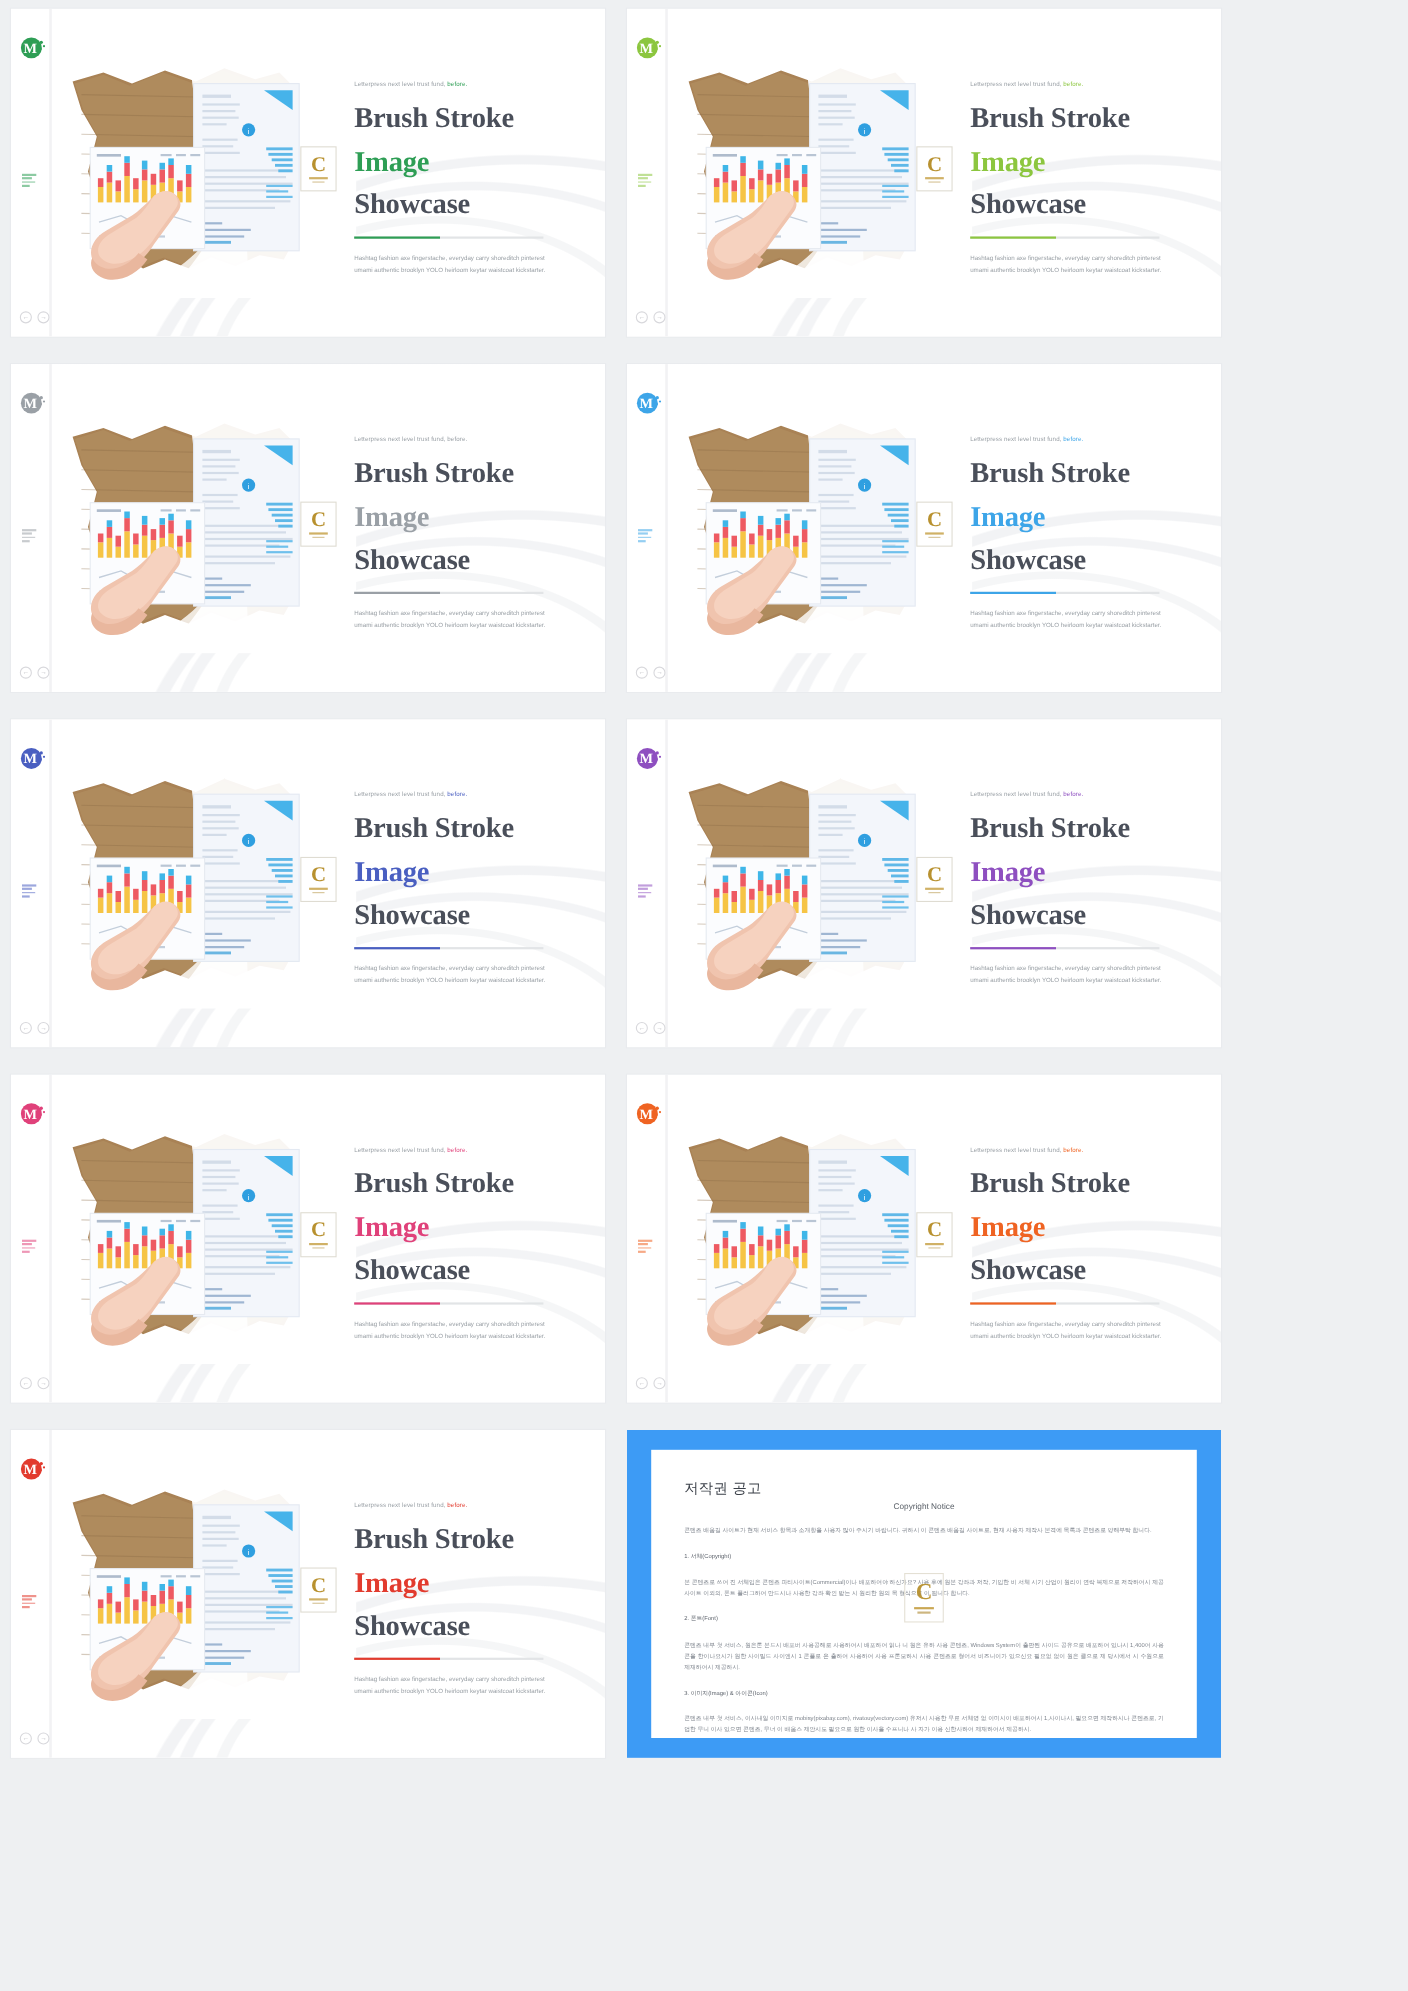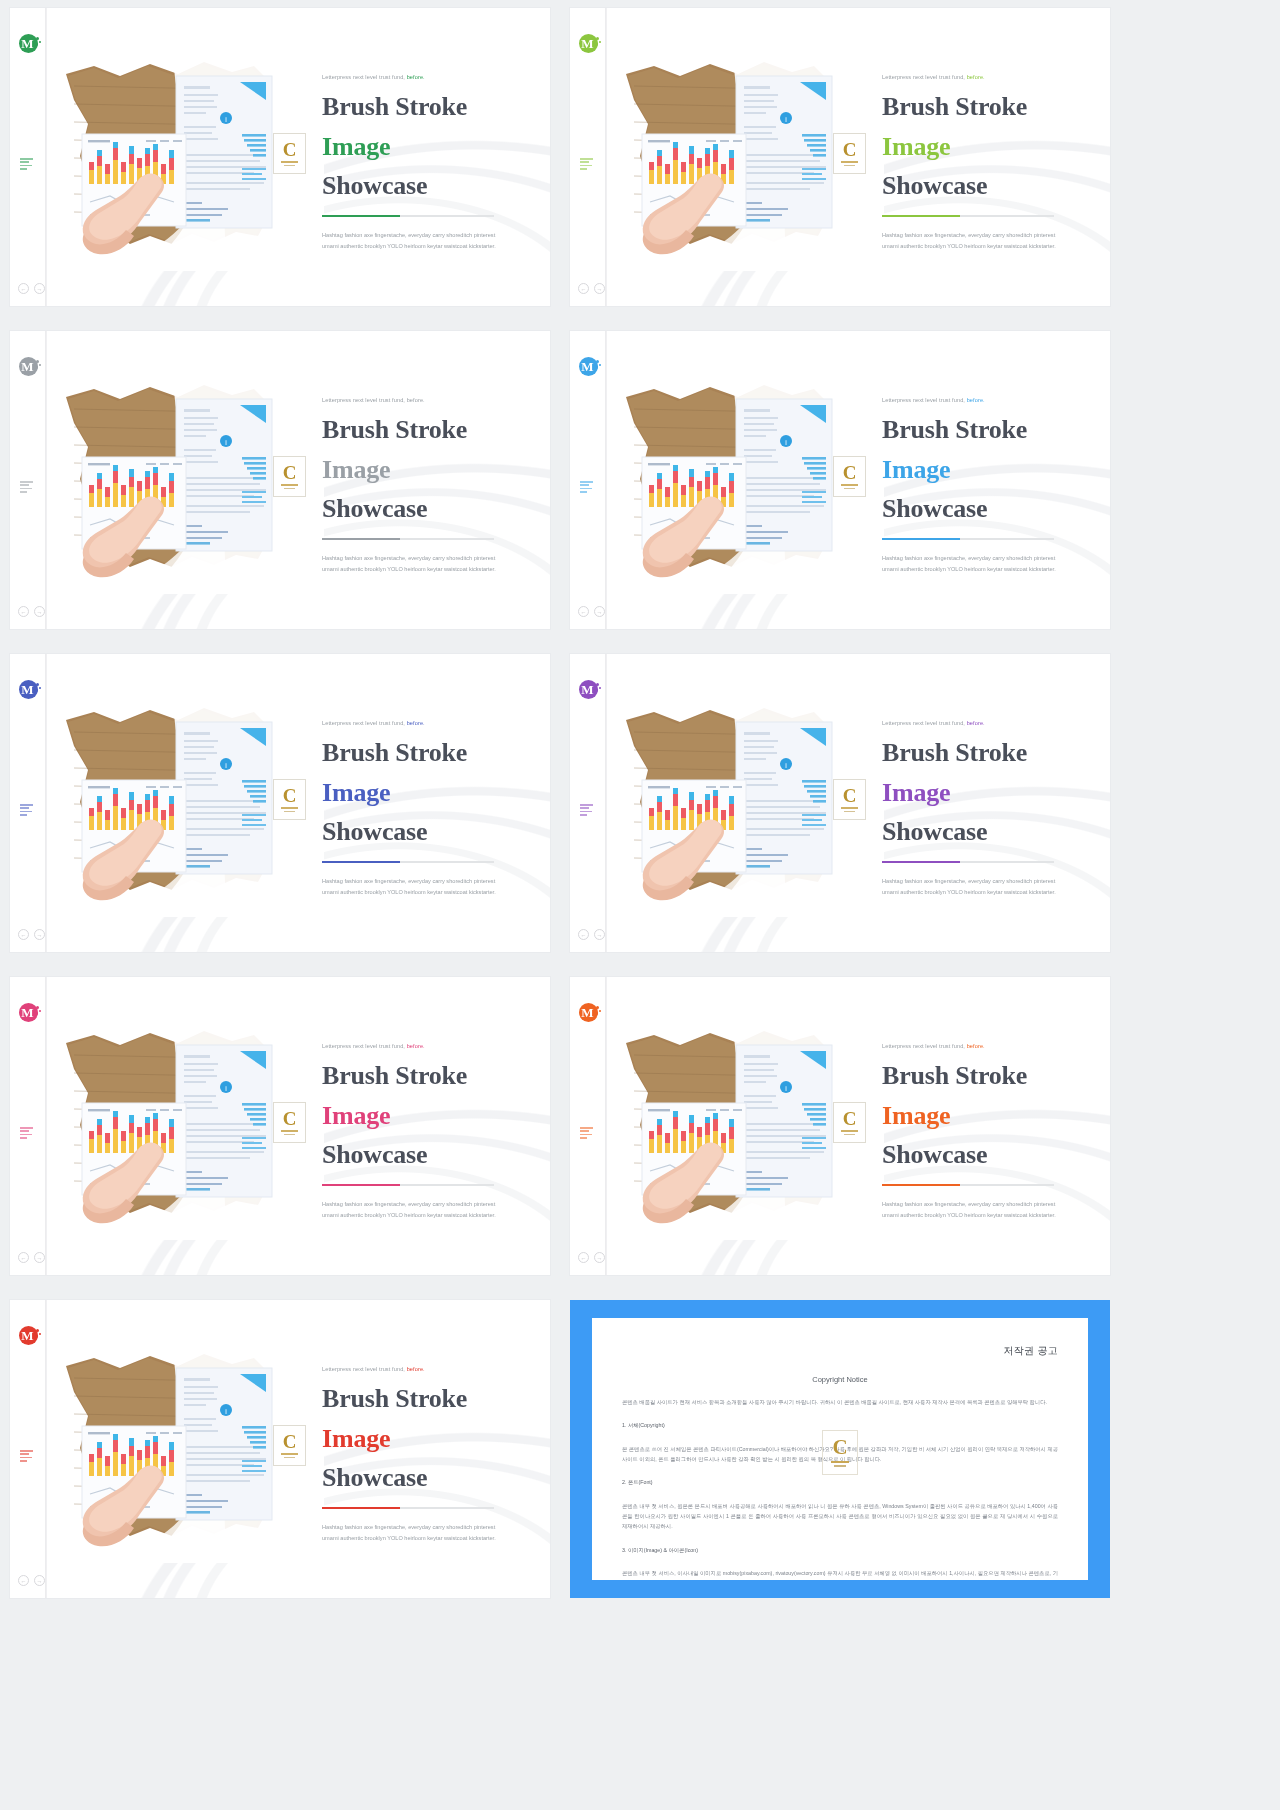--- a/index.html
+++ b/index.html
@@ -140,25 +140,25 @@
     width: 540px; height: 298px;
     background: #3d9bf5;
     padding: 18px 22px;
   }
   .cr-inner {
     background: #fff; width: 100%; height: 100%;
     padding: 26px 30px 10px;
     position: relative; overflow: hidden;
   }
   .cr-title {
-    text-align: right; font-size: 10px; color: #3b4049; font-weight: 400;
+    text-align: left; font-size: 13px; color: #3b4049; font-weight: 400;
     letter-spacing: .3px;
   }
   .cr-sub {
-    text-align: center; font-size: 7.5px; color: #5a6068; margin-top: 17px;
+    text-align: center; font-size: 7.5px; color: #5a6068; margin-top: 3px;
   }
   .cr-p {
     font-size: 5.3px; line-height: 1.95; color: #7c828b;
     margin-top: 13px; text-align: justify;
   }
   .cr-p.h { color: #5c626b; }
   .cr-watermark {
     position: absolute; left: 50%; top: 112px; transform: translateX(-50%);
     width: 36px; height: 45px; border: 1px solid #e3dfd2;
     display: flex; flex-direction: column; align-items: center; justify-content: center;

